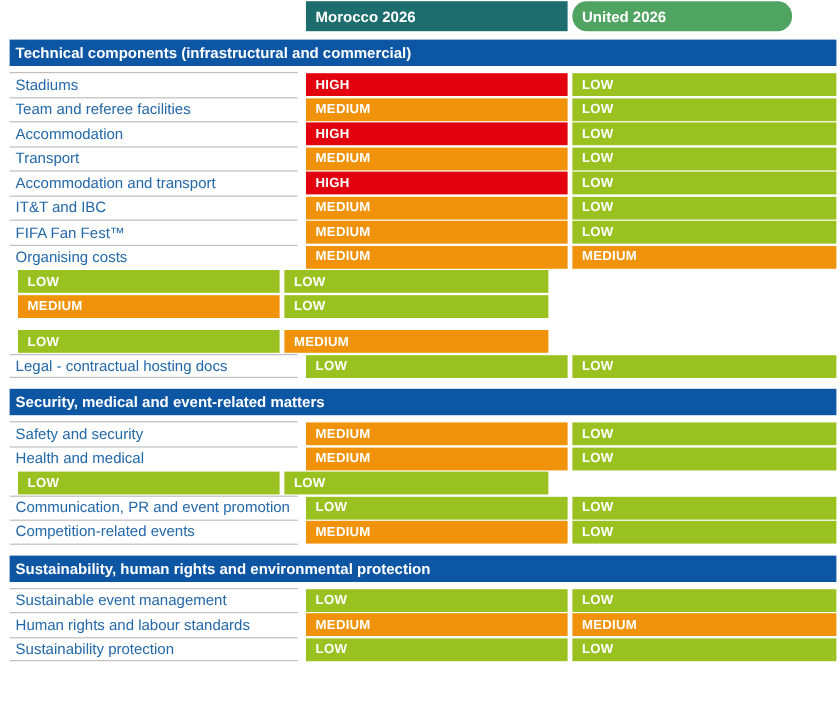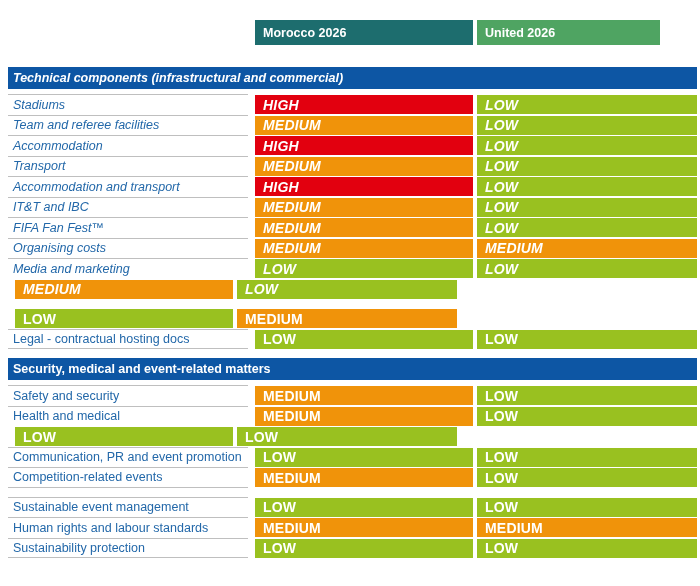--- a/index.html
+++ b/index.html
@@ -9,55 +9,55 @@
     --header-text:#ffffff;
   }
   html,body{margin:0;padding:0;background:#ffffff;}
   body{font-family:"Liberation Sans",sans-serif;}
   .page{
     position:relative;
     width:700px;height:586px;
     background:#ffffff;
     overflow:hidden;
     box-sizing:border-box;
-    padding:20px 3px 0 8px;
+    padding:1px 3px 0 8px;
     text-align:right;
   }
   
   .col-headers{display:flex;height:25px;}
   .col-spacer{width:240px;margin-right:7px;flex:none;}
   .col-header{
     flex:none;display:flex;align-items:center;
     color:var(--header-text);font-weight:bold;font-size:12.5px;
     padding-left:8px;box-sizing:border-box;height:25px;
   }
   .col-header.c0{width:218px;}
-  .col-header.c1{width:183px;margin-left:4px;}
+  .col-header.c1{width:183px;margin-left:4px;border-radius:12px;}
   
   .section{margin-top:9px;}
-  .section:first-child{margin-top:22px;font-style:italic;}
+  .section:first-child{margin-top:7px;}
   .section-bar{
     height:22px;background:var(--section-bg);
     color:var(--header-text);font-weight:bold;font-size:12.5px;
     display:flex;align-items:center;padding-left:5px;
     box-sizing:border-box;margin-right:0;
   }
   .rows{margin-top:5px;}
   .row{display:flex;height:20.5px;}
   .label-cell{
     flex:none;width:240px;box-sizing:border-box;
     border-top:1px solid var(--divider);
     color:var(--label-color);font-size:12.5px;
     display:flex;align-items:center;padding-left:5px;
     white-space:nowrap;overflow:hidden;
   }
   .row:last-child .label-cell{border-bottom:1px solid var(--divider);}
   .value-cell{
     flex:none;box-sizing:border-box;
-    color:#ffffff;font-weight:bold;font-size:14px;
+    color:#ffffff;font-weight:bold;font-size:11px;
     display:flex;align-items:center;padding-left:8px;
     margin-top:1px;margin-bottom:0.5px;
     letter-spacing:0.2px;
   }
   .value-cell.c0{width:218px;margin-left:7px;}
   .value-cell.c1{width:220px;margin-left:4px;}
 </style>
 </head>
 <body>
 
@@ -105,21 +105,20 @@
             <div class="label-cell">FIFA Fan Fest™</div>
             <div class="value-cell c0" style="background: rgb(240, 147, 10);">MEDIUM</div>
             <div class="value-cell c1" style="background: rgb(153, 193, 32);">LOW</div>
           </div>
           <div class="row">
             <div class="label-cell">Organising costs</div>
             <div class="value-cell c0" style="background: rgb(240, 147, 10);">MEDIUM</div>
             <div class="value-cell c1" style="background: rgb(240, 147, 10);">MEDIUM</div>
           </div>
           <div class="row">
-            <div class="label-cell">Media and marketing</div>
             <div class="value-cell c0" style="background: rgb(153, 193, 32);">LOW</div>
             <div class="value-cell c1" style="background: rgb(153, 193, 32);">LOW</div>
           </div>
           <div class="row">
             <div class="value-cell c0" style="background: rgb(240, 147, 10);">MEDIUM</div>
             <div class="value-cell c1" style="background: rgb(153, 193, 32);">LOW</div>
           </div>
         </div>
       </div>
       <div class="section">
@@ -158,20 +157,21 @@
             <div class="value-cell c1" style="background: rgb(153, 193, 32);">LOW</div>
           </div>
           <div class="row">
             <div class="label-cell">Competition-related events</div>
             <div class="value-cell c0" style="background: rgb(240, 147, 10);">MEDIUM</div>
             <div class="value-cell c1" style="background: rgb(153, 193, 32);">LOW</div>
           </div>
         </div>
       </div>
       <div class="section">
+        <div class="section-bar">Sustainability, human rights and environmental protection</div>
         <div class="rows">
           <div class="row">
             <div class="label-cell">Sustainable event management</div>
             <div class="value-cell c0" style="background: rgb(153, 193, 32);">LOW</div>
             <div class="value-cell c1" style="background: rgb(153, 193, 32);">LOW</div>
           </div>
           <div class="row">
             <div class="label-cell">Human rights and labour standards</div>
             <div class="value-cell c0" style="background: rgb(240, 147, 10);">MEDIUM</div>
             <div class="value-cell c1" style="background: rgb(240, 147, 10);">MEDIUM</div>

